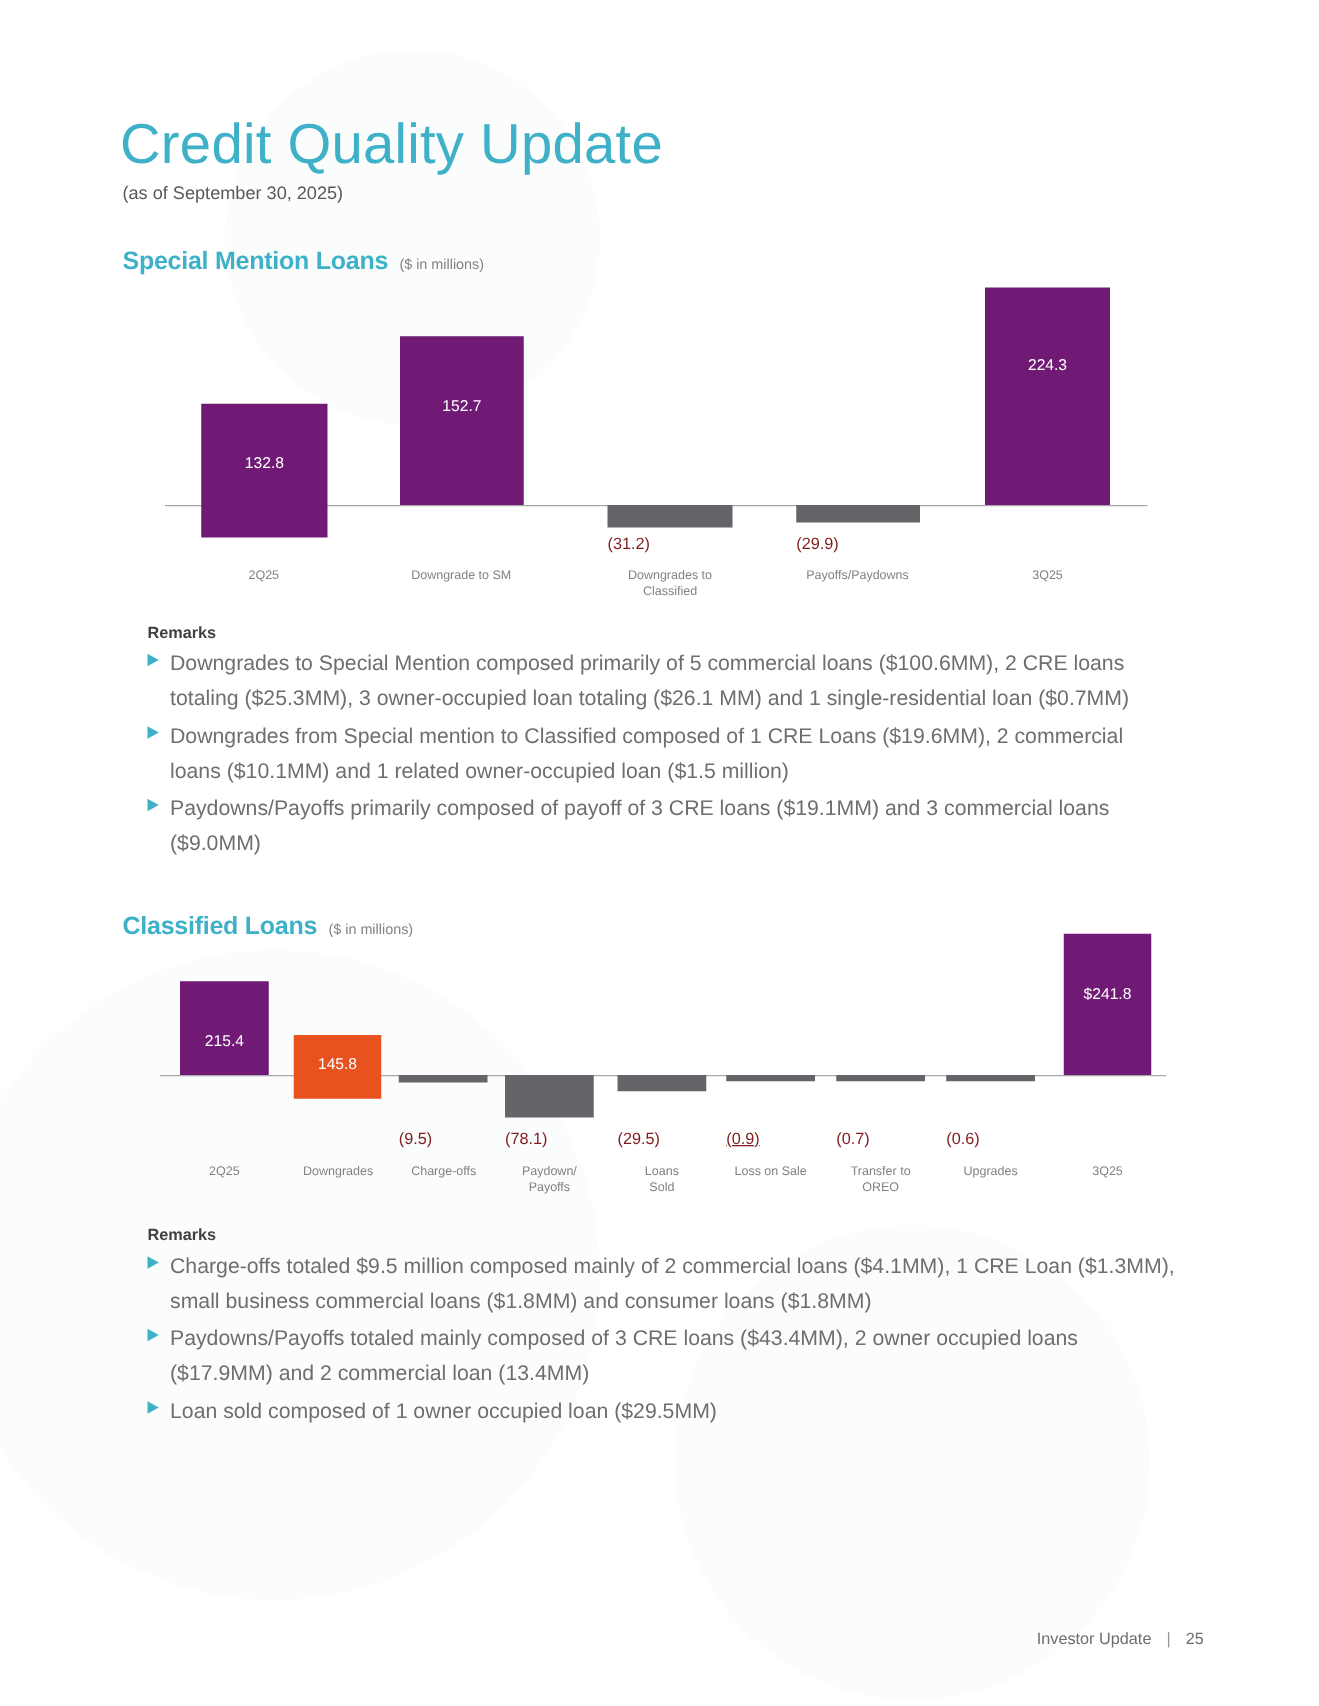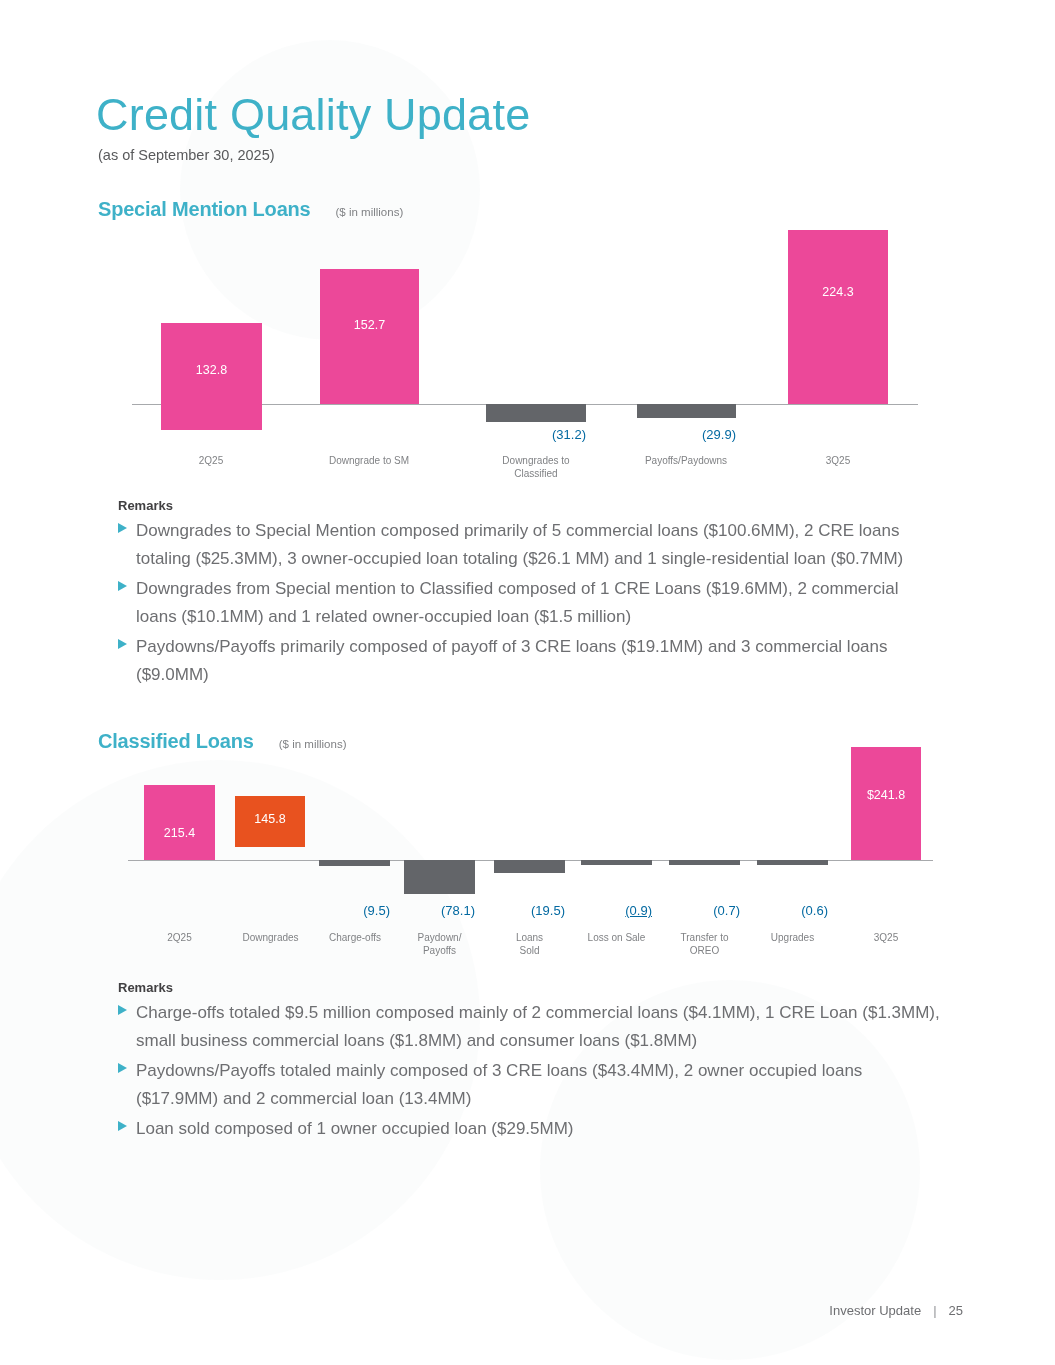--- a/index.html
+++ b/index.html
@@ -22,37 +22,37 @@
   .title{
     position:absolute;left:96px;top:92px;
     font-size:45px;color:#3eb1c8;font-weight:400;
     letter-spacing:.2px;line-height:1;
   }
   .subtitle{
     position:absolute;left:98px;top:147px;
     font-size:14.5px;color:#58595b;
   }
 
-  .sec-head{position:absolute;display:flex;align-items:baseline;gap:25px;}
+  .sec-head{position:absolute;display:flex;align-items:baseline;gap:9px;}
   .sec-head .h{font-size:20px;font-weight:bold;color:#3eb1c8;letter-spacing:-.2px;}
   .sec-head .u{font-size:11.5px;color:#808285;}
 
   
   .chart{position:absolute;}
   .axis{position:absolute;height:1px;background:#a7a9ac;}
   .bar{position:absolute;}
-  .bar.pos{background:#ec4899;}
+  .bar.pos{background:#701a75;}
   .bar.neg{background:#636569;}
   .bar.accent{background:#e8521f;}
   .bar-val-in{
     position:absolute;left:0;right:0;text-align:center;
     color:#ffffff;font-size:12.5px;
   }
   .bar-val-out{
-    position:absolute;text-align:right;font-size:13px;color:#0369a1;
+    position:absolute;text-align:left;font-size:13px;color:#7f1d1d;
   }
   .cat{
     position:absolute;text-align:center;font-size:10px;color:#808285;
     line-height:1.25;
   }
 
   
   .remarks{position:absolute;}
   .remarks-title{font-size:13px;font-weight:bold;color:#414042;margin-bottom:4px;}
   .rlist{list-style:none;margin:0;padding:0;}
@@ -138,32 +138,32 @@
     <span class="u">($ in millions)</span>
   </div>
 
   <div class="chart" id="chart2" style="left:0;top:0;width:1055px;height:980px;">
     <div class="axis" style="left:128px;top:860px;width:805px;"></div>
 
     <div class="bar pos" style="left:144px;top:785px;width:71px;height:75px;">
       <span class="bar-val-in" style="top:25px;margin-top:16px;">215.4</span>
     </div>
 
-    <div class="bar accent" style="left:235px;top:796px;width:70px;height:51px;">
+    <div class="bar accent" style="left:235px;top:828px;width:70px;height:51px;">
       <span class="bar-val-in" style="top:16px;">145.8</span>
     </div>
 
     <div class="bar neg" style="left:319px;top:860px;width:71px;height:6px;"></div>
     <div class="bar-val-out" style="left:319px;top:903px;width:71px;">(9.5)</div>
 
     <div class="bar neg" style="left:404px;top:860px;width:71px;height:34px;"></div>
     <div class="bar-val-out" style="left:404px;top:903px;width:71px;">(78.1)</div>
 
     <div class="bar neg" style="left:494px;top:860px;width:71px;height:13px;"></div>
-    <div class="bar-val-out" style="left:494px;top:903px;width:71px;">(19.5)</div>
+    <div class="bar-val-out" style="left:494px;top:903px;width:71px;">(29.5)</div>
 
     <div class="bar neg" style="left:581px;top:860px;width:71px;height:5px;"></div>
     <div class="bar-val-out" style="left:581px;top:903px;width:71px;text-decoration:underline;">(0.9)</div>
 
     <div class="bar neg" style="left:669px;top:860px;width:71px;height:5px;"></div>
     <div class="bar-val-out" style="left:669px;top:903px;width:71px;">(0.7)</div>
 
     <div class="bar neg" style="left:757px;top:860px;width:71px;height:5px;"></div>
     <div class="bar-val-out" style="left:757px;top:903px;width:71px;">(0.6)</div>
 

